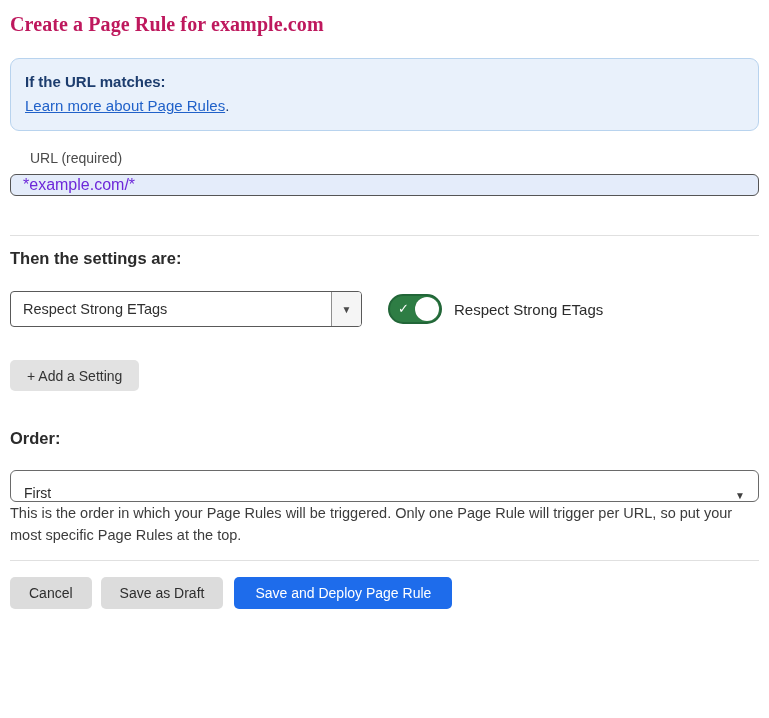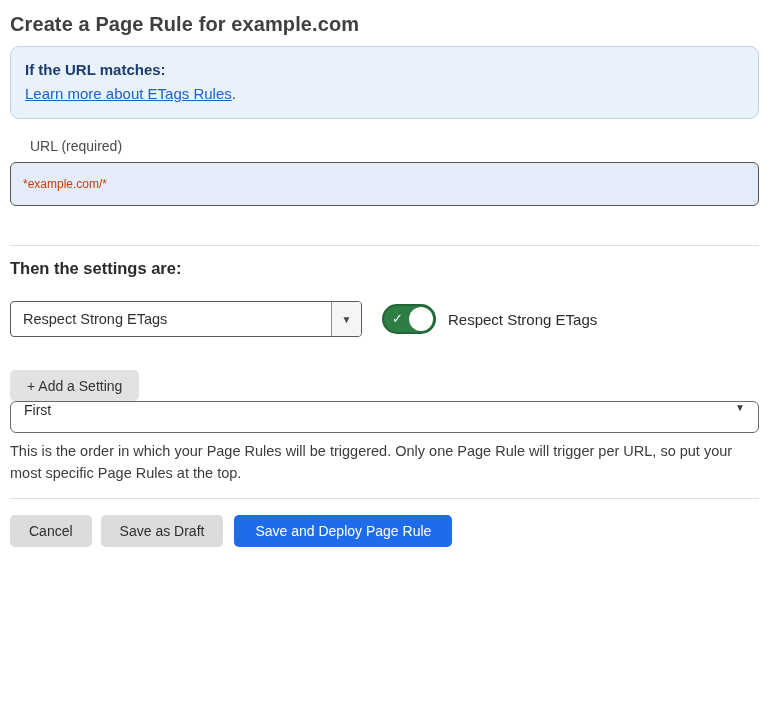--- a/index.html
+++ b/index.html
@@ -9,24 +9,25 @@
     color: #2f2f2f;
     width: 769px;
     height: 718px;
     overflow: hidden;
   }
   .container { padding: 12px 10px 16px 10px; width: 769px; }
 
   .page-title {
     font-size: 20px;
     font-weight: 700;
-    color: #404040;
+    color: #be185d;
     line-height: 24px;
-    margin-bottom: 10px;
+    margin-bottom: 22px;
     letter-spacing: .1px;
+    font-family: Liberation Serif, serif;
   }
 
   
   .info-box {
     background: #e9f1fb;
     border: 1px solid #b8d3ee;
     border-radius: 9px;
     padding: 11px 14px 12px 14px;
     color: #1d3d6e;
     font-size: 15px;
@@ -46,28 +47,28 @@
     font-size: 14px;
     color: #4a4a4a;
     line-height: 18px;
     margin-bottom: 7px;
     margin-left: 20px;
   }
 
   
   .url-input {
     width: 100%;
-    height: 44px;
+    height: 22px;
     background: #e4ecfa;
     border: 1px solid #555555;
     border-radius: 6px;
     padding: 0 12px;
     font-family: "Liberation Sans", sans-serif;
-    font-size: 12px;
-    color: #c2410c;
+    font-size: 16px;
+    color: #6d28d9;
     outline: none;
   }
 
   .divider {
     border: none;
     border-top: 1px solid #e0e0e0;
     height: 0;
   }
   .divider-1 { margin-top: 39px; }
   .divider-2 { margin-top: 14px; }
@@ -75,21 +76,21 @@
   .section-heading {
     font-size: 16.5px;
     font-weight: 700;
     color: #2b2b2b;
     line-height: 20px;
   }
   .settings-heading { margin-top: 12px; margin-bottom: 23px; }
   .order-heading { margin-top: 37px; margin-bottom: 22px; }
 
   
-  .setting-row { display: flex; align-items: center; }
+  .setting-row { display: flex; align-items: center; gap: 6px; }
   .setting-select {
     width: 352px;
     height: 36px;
     border: 1px solid #595959;
     border-radius: 4px;
     display: flex;
     align-items: stretch;
     background: #ffffff;
     cursor: pointer;
     overflow: hidden;
@@ -176,33 +177,32 @@
   }
 
   
   .order-select {
     width: 100%;
     height: 32px;
     border: 1px solid #6a6a6a;
     border-radius: 6px;
     background: #ffffff;
     display: flex;
-    align-items: flex-start;
+    align-items: flex-end;
     justify-content: space-between;
     padding: 0 13px;
     font-size: 14px;
     color: #2b2b2b;
     cursor: pointer;
   }
   .order-select .select-arrow { font-size: 10px; color: #3f3f3f; }
 
   .order-label { margin-top: 23px; }
 
   .help-text {
-    margin-top: 7px;
     font-size: 14.5px;
     line-height: 22px;
     color: #3c3c3c;
     max-width: 745px;
   }
 
   
   .footer-actions {
     display: flex;
     align-items: center;
@@ -221,21 +221,21 @@
 </style>
 </head>
 <body>
 
 <div class="container">
 
   <h1 class="page-title">Create a Page Rule for example.com</h1>
 
   <div class="info-box">
     <div class="info-heading">If the URL matches:</div>
-    <div class="info-link-line"><a class="info-link">Learn more about ETags Rules</a><span class="info-link-suffix">.</span></div>
+    <div class="info-link-line"><a class="info-link">Learn more about Page Rules</a><span class="info-link-suffix">.</span></div>
   </div>
 
   <div class="field-label">URL (required)</div>
   <input class="url-input" type="text" value="*example.com/*" style="">
 
   <hr class="divider divider-1">
 
   <h2 class="section-heading settings-heading">Then the settings are:</h2>
 
 
@@ -251,20 +251,21 @@
       <div class="toggle">
         <span class="toggle-check">✓</span>
         <span class="toggle-knob"></span>
       </div>
       <span class="toggle-label">Respect Strong ETags</span>
     </div>
   </div>
 
   <button class="btn add-setting-btn">+ Add a Setting</button>
 
+  <h2 class="section-heading order-heading">Order:</h2>
 
 
   <div class="order-select">
     <span>First</span>
     <span class="select-arrow">▼</span>
   </div>
 
   <div class="help-text">This is the order in which your Page Rules will be triggered. Only one Page Rule will trigger per URL, so put your most specific Page Rules at the top.</div>
 
   <hr class="divider divider-2">

